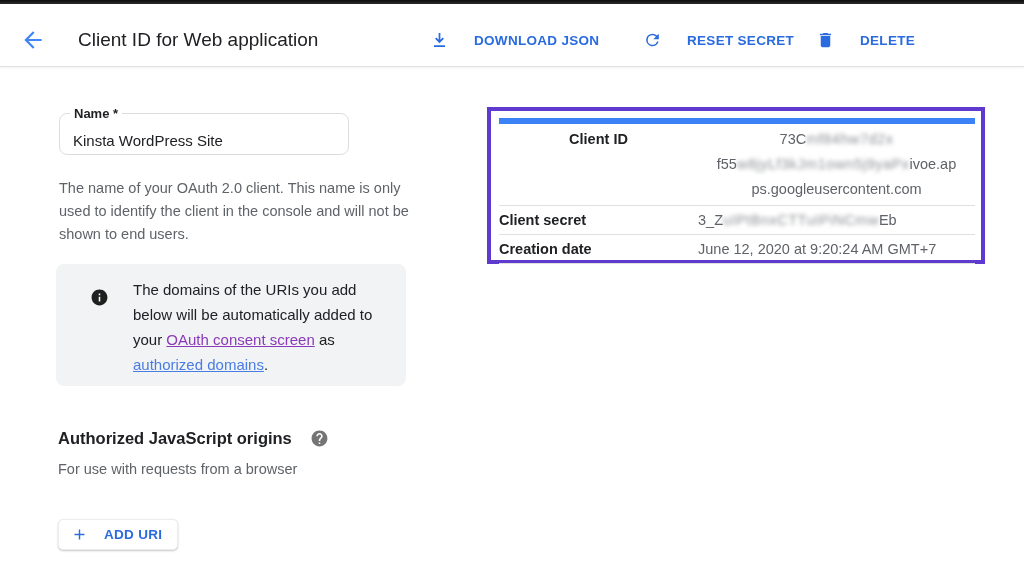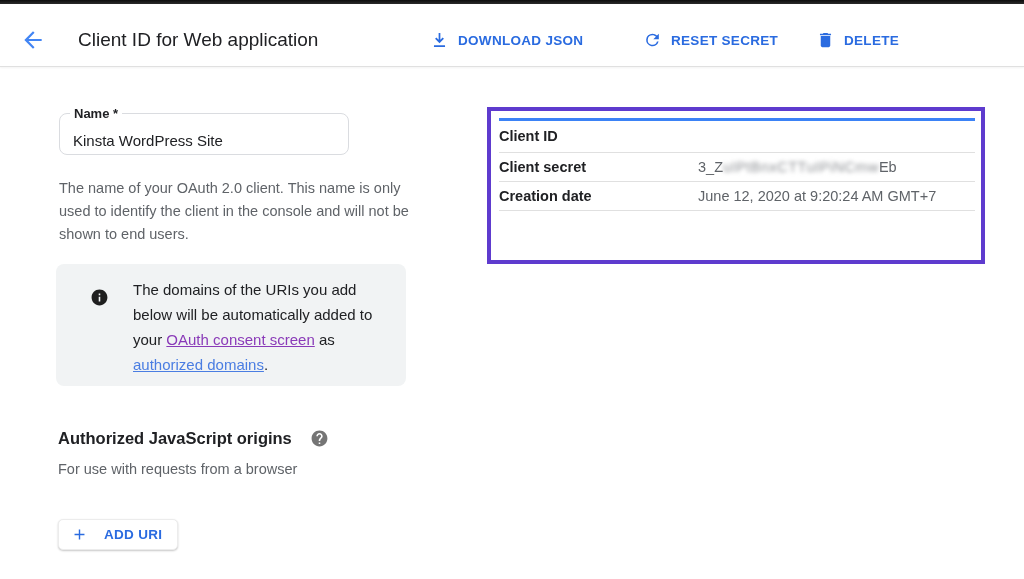--- a/index.html
+++ b/index.html
@@ -15,21 +15,21 @@
   
   .header { position:absolute; left:0; top:13px; width:1024px; height:54px;
     background:#fff; border-bottom:1px solid #e0e0e0;
     box-shadow:0 1px 2px rgba(0,0,0,0.05); }
   .back-btn { position:absolute; left:20px; top:50%; transform:translateY(-50%);
     width:26px; height:26px; background:none; border:none; cursor:pointer; padding:0; }
   .back-btn svg { width:26px; height:26px; display:block; }
   .page-title { position:absolute; left:78px; top:50%; transform:translateY(-50%);
     font-size:19px; font-weight:400; color:#202124; white-space:nowrap; }
   .hdr-action { position:absolute; top:50%; transform:translateY(-50%);
-    display:flex; align-items:center; gap:9px; background:none; border:none;
+    display:flex; align-items:center; gap:25px; background:none; border:none;
     color:#2a6be0; font-family:"Liberation Sans", sans-serif; font-size:13.5px;
     font-weight:700; letter-spacing:0.3px; cursor:pointer; white-space:nowrap; }
   .hdr-action svg { width:19px; height:19px; display:block; }
   .act-download { left:430px; }
   .act-reset   { left:643px; }
   .act-delete  { left:816px; }
 
   
   .name-field { position:absolute; left:59px; top:113px; width:290px; height:42px;
     border:1px solid #dadce0; border-radius:8px; background:#fff;padding-left:20px; }
@@ -64,21 +64,21 @@
     background:#fff; border:1px solid #ececec; border-radius:5px;
     box-shadow:0 1px 2px rgba(0,0,0,0.22); cursor:pointer;
     color:#2a6be0; font-family:"Liberation Sans", sans-serif;
     font-size:13.5px; font-weight:700; letter-spacing:0.3px; }
   .add-uri-btn svg { width:17px; height:17px; display:block; }
 
   
   .details-card { position:absolute; left:487px; top:107px; width:498px; height:157px;
     border:4px solid #5e3bce; background:#fff; padding:7px 6px 0 8px; }
   .drow { display:flex; border-bottom:1px solid #e0e0e0; padding:3px 0; }
-  .drow-first { border-top:3px solid #3b82f6; }
+  .drow-first { border-top:6px solid #3b82f6;text-align:center; }
   .dlabel { width:199px; font-size:14.5px; font-weight:700; color:#202124;
     line-height:25px; }
   .dvalue { flex:1; font-size:14.5px; color:#5f6368; line-height:25px;
     word-break:break-all; }
   .drow-sm .dlabel, .drow-sm .dvalue { line-height:22px; }
   .redacted { filter:blur(2px); color:#8f9296; letter-spacing:0.5px; }
 </style>
 </head>
 <body>
 
@@ -157,20 +157,25 @@
           <path fill="#2a6be0" d="M19 13h-6v6h-2v-6H5v-2h6V5h2v6h6v2z"></path>
         </svg>
     </span>
     <span>ADD URI</span>
   </button>
 
   <div class="details-card">
 
     <div class="drow drow-first">
       <div class="dlabel">Client ID</div>
+      <div class="dvalue">
+        <div><span>73C</span><span class="redacted">mf84hw7d2x</span></div>
+        <div><span>f55</span><span class="redacted">w8jyLf3kJm1own5j9yaPx</span><span>ivoe.ap</span></div>
+        <div>ps.googleusercontent.com</div>
+      </div>
     </div>
 
     <div class="drow drow-sm">
       <div class="dlabel">Client secret</div>
       <div class="dvalue">
         <span>3_Z</span><span class="redacted">uIPtBnxCTTuIPiNCmw</span><span>Eb</span>
       </div>
     </div>
 
     <div class="drow drow-sm">

